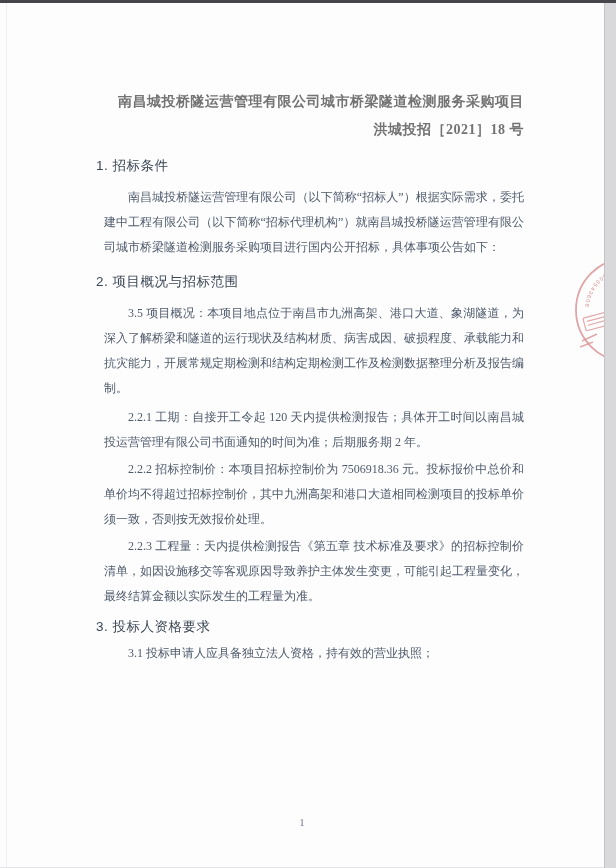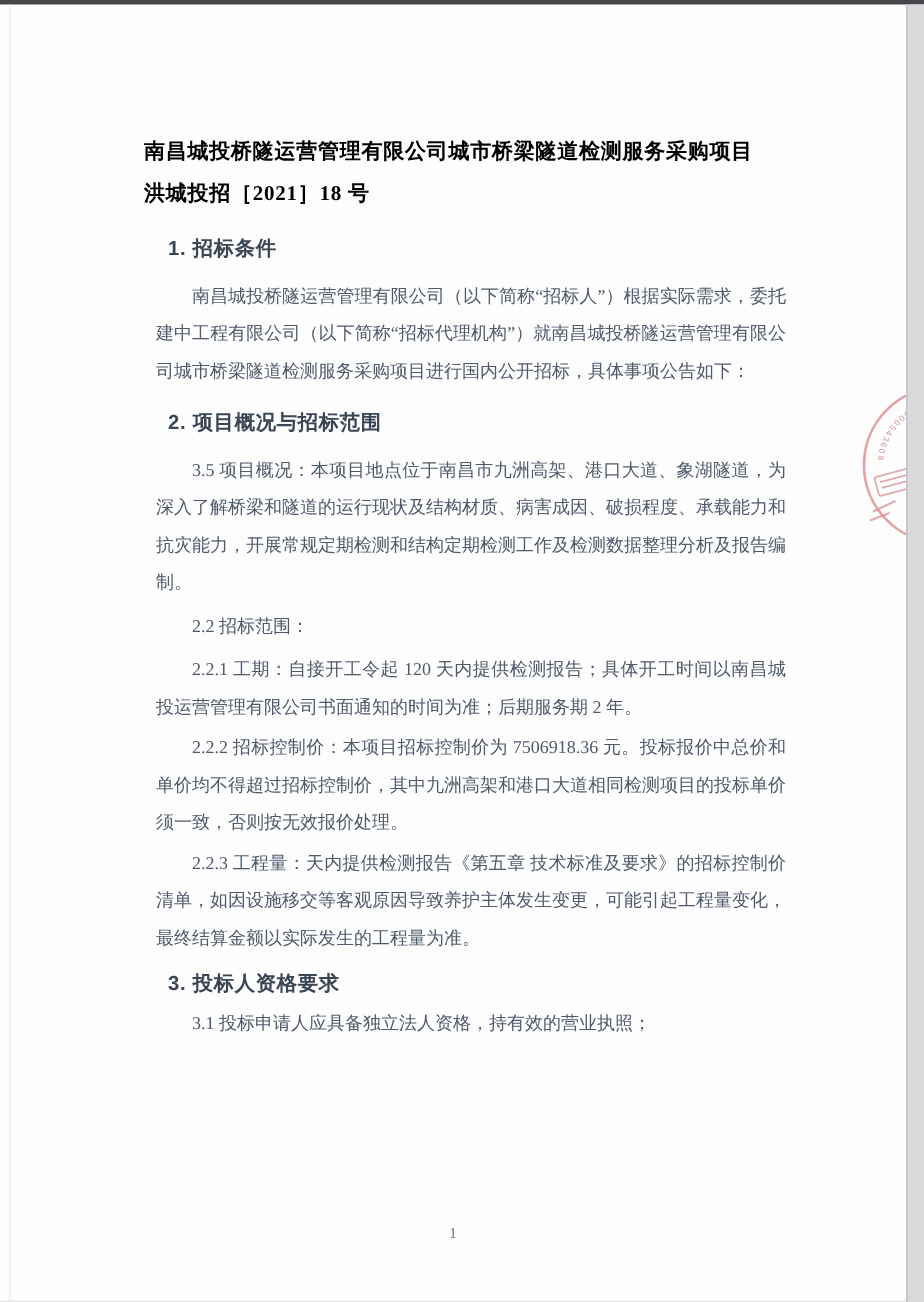--- a/index.html
+++ b/index.html
@@ -22,31 +22,31 @@
     background:#efeff2;
   }
   .scan-bottom-line {
     position:absolute; bottom:0; left:0; width:616px; height:1px;
     background:#e4e4e7;
   }
   .content {
     position:absolute; top:88px; left:96px; width:428px;
     color:#4e5a6a;
   }
-  .title-block { text-align:left; color:#000000; }
+  .title-block { text-align:right; color:#737373; }
   .title-line {
     font-size:14px; font-weight:bold; line-height:28px; letter-spacing:0.5px;
   }
   .doc-number {
     font-size:14px; font-weight:bold; line-height:28px; letter-spacing:0.5px;
   }
   .sec-heading {
     font-family:"Liberation Sans","DejaVu Sans",sans-serif;
-    font-size:13.5px; font-weight:bold; color:#3b4654;
-    line-height:20px; margin:12px 0 0 16px; letter-spacing:0.5px;
+    font-size:13.5px; font-weight:normal; color:#3b4654;
+    line-height:20px; margin:12px 0 0 0; letter-spacing:0.5px;
   }
   .sec-heading.h3-gap { margin-top:8px; }
   .content p.body-p {
     font-size:12px; line-height:25px; margin:0 0 0 8px;
     text-indent:2em; text-align:justify;
   }
   .p-first { margin-top:9px !important; }
   .p-gap   { margin-top:4px !important; }
   .p-tight { margin-top:2px !important; }
   .page-number {
@@ -70,21 +70,20 @@
   <div class="title-block">
     <div class="title-line">南昌城投桥隧运营管理有限公司城市桥梁隧道检测服务采购项目</div>
     <div class="doc-number">洪城投招［2021］18 号</div>
   </div>
 
   <div class="sec-heading">1. 招标条件</div>
   <p class="body-p p-first">南昌城投桥隧运营管理有限公司（以下简称“招标人”）根据实际需求，委托建中工程有限公司（以下简称“招标代理机构”）就南昌城投桥隧运营管理有限公司城市桥梁隧道检测服务采购项目进行国内公开招标，具体事项公告如下：</p>
 
   <div class="sec-heading">2. 项目概况与招标范围</div>
   <p class="body-p p-first">3.5 项目概况：本项目地点位于南昌市九洲高架、港口大道、象湖隧道，为深入了解桥梁和隧道的运行现状及结构材质、病害成因、破损程度、承载能力和抗灾能力，开展常规定期检测和结构定期检测工作及检测数据整理分析及报告编制。</p>
-  <p class="body-p p-gap">2.2 招标范围：</p>
   <p class="body-p p-gap">2.2.1 工期：自接开工令起 120 天内提供检测报告；具体开工时间以南昌城投运营管理有限公司书面通知的时间为准；后期服务期 2 年。</p>
   <p class="body-p p-tight">2.2.2 招标控制价：本项目招标控制价为 7506918.36 元。投标报价中总价和单价均不得超过招标控制价，其中九洲高架和港口大道相同检测项目的投标单价须一致，否则按无效报价处理。</p>
   <p class="body-p p-tight">2.2.3 工程量：天内提供检测报告《第五章  技术标准及要求》的招标控制价清单，如因设施移交等客观原因导致养护主体发生变更，可能引起工程量变化，最终结算金额以实际发生的工程量为准。</p>
 
   <div class="sec-heading h3-gap">3. 投标人资格要求</div>
   <p class="body-p p-gap">3.1 投标申请人应具备独立法人资格，持有效的营业执照；</p>
 
 </div>
 
 <svg class="seal" viewBox="0 0 39 112">

